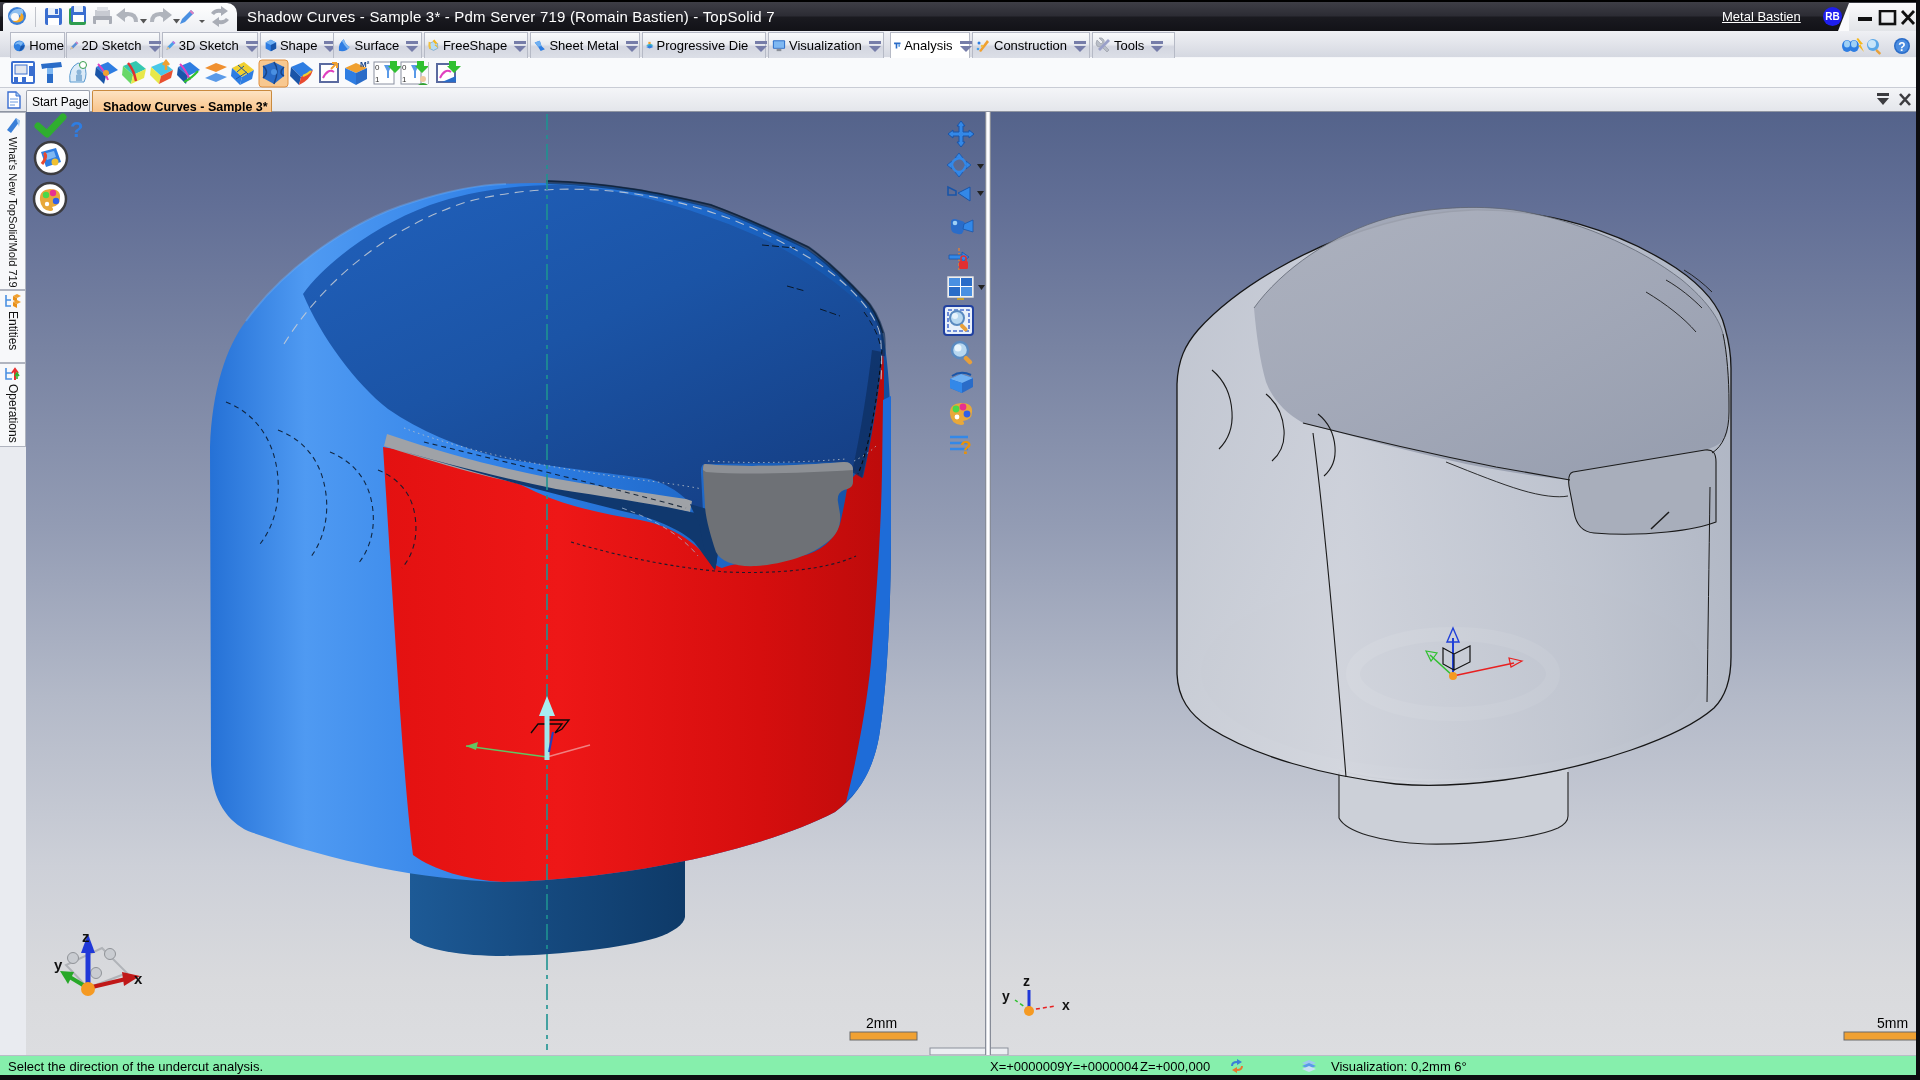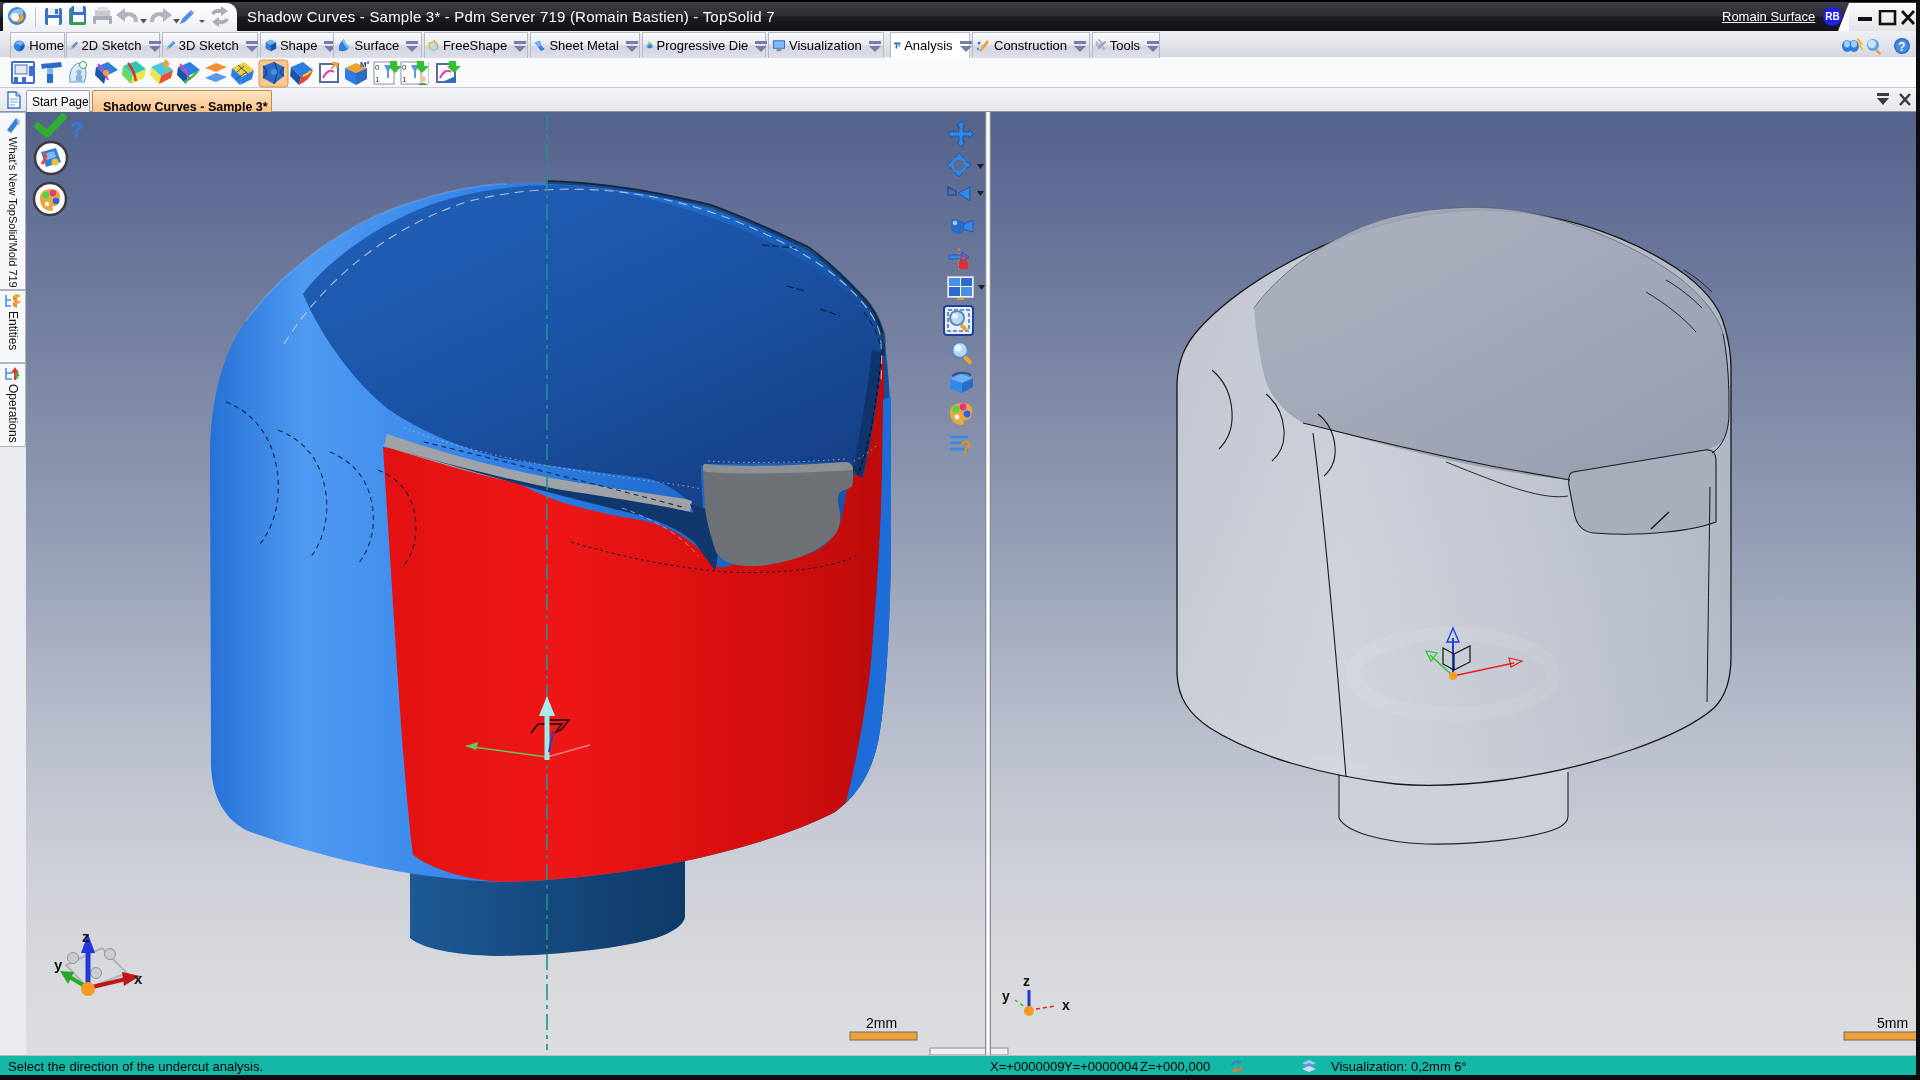--- a/index.html
+++ b/index.html
@@ -38,21 +38,21 @@
 .vtext { writing-mode:vertical-rl; font-size:12px; color:#111; white-space:nowrap; }
 
 
 #viewport { left:26px; top:112px; width:1890px; height:943px;
   background:linear-gradient(#54638b 0%, #626f96 10%, #7883a2 25%, #939cb4 44%, #b3b9c8 62%, #cdd0d8 80%, #d9dadd 92%, #dcdde0 100%); }
 #vpsvg { position:absolute; left:0; top:0; }
 #vpdivider { position:absolute; left:959px; top:0px; width:6px; height:943px; background:#dcdee3; border-left:1px solid #878c98; border-right:1px solid #878c98; }
 #vpdivider:after { content:""; position:absolute; left:1px; top:0; width:2px; height:943px; background:#fdfdfe; }
 
 
-#statusbar { left:0; top:1055px; width:1920px; height:20px; background:#14b8a6; border-top:1px solid #babdc8; font-size:13px; color:#000; }
+#statusbar { left:0; top:1055px; width:1920px; height:20px; background:#86efac; border-top:1px solid #babdc8; font-size:13px; color:#000; }
 #blackbottom { left:0; top:1075px; width:1920px; height:5px; background:#0d0d10; }
 #blackright { left:1916px; top:0; width:4px; height:1080px; background:#0d0d10; }
 .sbtxt { position:absolute; top:3px; white-space:nowrap; }
 </style>
 </head>
 <body>
 <div id="app">
   <div class="abs" id="titlebar"></div>
   <div class="abs" id="qat"></div>
   <svg class="abs" id="qaticons" style="left:3px;top:3px" width="234" height="28" viewBox="0 0 234 28">
@@ -87,21 +87,21 @@
         <path d="M177 21 L179 16 L188 7 L191 10 L182 19 Z" fill="#4a90e2"></path>
         <path d="M188 7 L191 10 L189.5 11.5 L186.5 8.5Z" fill="#e080c0"></path>
       </g>
     <path d="M196 20 l3 -3 l3 3 z" fill="#555" transform="rotate(180 199 18.5)"></path>
     <g fill="#a9adb6">
         <path d="M208 10 Q212 5 218 6 L218 3 L225 8 L218 13 L218 10 Q213 9 211 12 Z"></path>
         <path d="M226 17 Q222 22 216 21 L216 24 L209 19 L216 14 L216 17 Q221 18 223 15 Z"></path>
       </g>
   </svg>
   <div class="abs" id="titletext">Shadow Curves - Sample 3* - Pdm Server 719 (Romain Bastien) - TopSolid 7</div>
-  <div class="abs" id="username">Romain Surface</div>
+  <div class="abs" id="username">Metal Bastien</div>
   <div class="abs" id="rb">RB</div>
   <div class="abs" id="winbtns"></div>
   <svg class="abs" style="left:1855px;top:10px" width="62" height="16" viewBox="0 0 62 16">
     <rect x="3" y="7" width="14" height="4" fill="#111"></rect>
     <rect x="25" y="1" width="15" height="13" fill="none" stroke="#111" stroke-width="2.6"></rect>
     <path d="M47 1 L59 14 M59 1 L47 14" stroke="#111" stroke-width="2.8"></path>
   </svg>
 
   <div class="abs" id="ribbonrow"></div>
   <div class="abs" id="ribbontabs" style="left:0;top:31px;width:1920px;height:27px">
@@ -151,21 +151,21 @@
     <div class="rtab active" style="left:890px;width:80px"><svg width="17" height="17" viewBox="0 0 17 17" style="margin:0 2px">
           <path d="M2 3 L14 3 L14 6 L8 6 L8 14 L5 14 L5 6 L2 6Z" fill="#2a6cc8"></path>
           <path d="M10 6 L13 6 L13 11 L10 11Z" fill="#5b9be0"></path>
         </svg>Analysis<span class="chv"></span></div>
     <div class="rtab" style="left:972px;width:118px"><svg width="17" height="17" viewBox="0 0 17 17" style="margin:0 2px">
           <path d="M4 14 L12 3 L14 5 L6 15Z" fill="#f0a030"></path>
           <circle cx="4" cy="6" r="1.5" fill="#2e7de2"></circle>
           <circle cx="7" cy="9" r="1.2" fill="#f0c040"></circle>
           <circle cx="3" cy="12" r="1.3" fill="#4aa0e8"></circle>
         </svg>Construction<span class="chv"></span></div>
-    <div class="rtab" style="left:1092px;width:68px"><svg width="17" height="17" viewBox="0 0 17 17" style="margin:0 2px">
+    <div class="rtab" style="left:1092px;width:83px"><svg width="17" height="17" viewBox="0 0 17 17" style="margin:0 2px">
           <path d="M2 3 L6 7 L8 5 L4 1 Q7 0 9 3 Q10 5 8 7 L14 13 L12 15 L6 9 Q4 11 2 9 Q0 7 2 3Z" fill="#b9bec8" stroke="#8a8f98" stroke-width="0.5"></path>
           <path d="M13 2 L15 4 L5 14 L3 12Z" fill="#9aa0c8"></path>
         </svg>Tools<span class="chv"></span></div>
     <svg class="abs" style="left:1840px;top:5px" width="76" height="20" viewBox="0 0 76 20">
       <ellipse cx="7" cy="10" rx="5" ry="6" fill="#2e7de2"></ellipse>
         <ellipse cx="14" cy="10" rx="5" ry="6" fill="#2e7de2"></ellipse>
         <ellipse cx="7" cy="8" rx="3" ry="3.5" fill="#9fd0f5"></ellipse>
         <ellipse cx="14" cy="8" rx="3" ry="3.5" fill="#9fd0f5"></ellipse>
       <path d="M18 2 L23 8 L20.5 8.5 L24 16 L18 9.5 L20.5 9 L16.5 3Z" fill="#f5b81e"></path>
       <circle cx="33" cy="9" r="6" fill="#5aa8e8"></circle>

